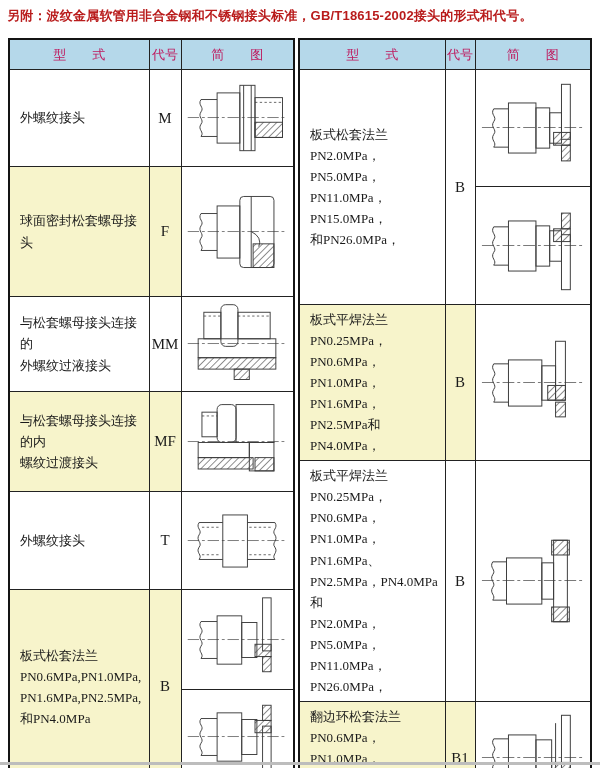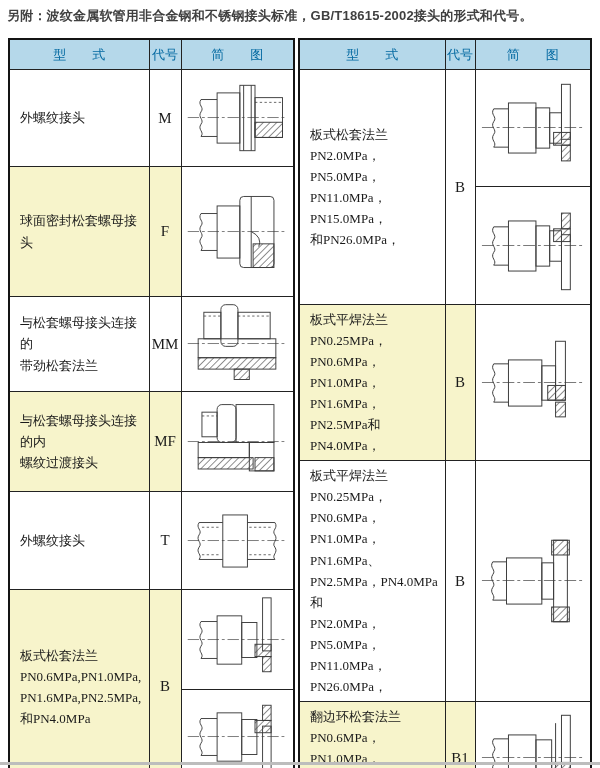--- a/index.html
+++ b/index.html
@@ -2,28 +2,28 @@
 <html style="--header-bg: #b5d8ea; --hl-bg: #f7f4cb;"><head>
 <meta charset="utf-8">
 <style>
   html,body{margin:0;padding:0;}
   body{
     width:600px;height:768px;background:#ffffff;position:relative;
     font-family:"Liberation Sans",sans-serif;color:#1a1a1a;overflow:hidden;
   }
   .title{
     position:absolute;top:7px;left:7px;width:586px;
-    font-size:13px;font-weight:bold;letter-spacing:0.2px;color:#404040;
+    font-size:13px;font-weight:bold;letter-spacing:0.2px;color:#b91c1c;
   }
   .tables{position:absolute;top:38px;left:8px;display:flex;gap:3px;align-items:flex-start;}
   table{border-collapse:collapse;table-layout:fixed;border:2px solid #141414;}
   th,td{border:1px solid #222;padding:0;overflow:hidden;}
   th{
     height:29px;background:var(--header-bg,#b5d8ea);
-    font-weight:normal;font-size:13px;color:#0369a1;text-align:center;
+    font-weight:normal;font-size:13px;color:#be185d;text-align:center;
   }
   td.type{
     font-family:"Liberation Serif",serif;font-size:13px;line-height:1.62;
     padding:4px 4px 4px 10px;white-space:pre-line;vertical-align:middle;text-align:left;
   }
   td.code{
     font-family:"Liberation Serif",serif;font-size:15px;text-align:center;vertical-align:middle;
   }
   td.dgc{text-align:center;vertical-align:middle;background:#ffffff;}
   .y{background:var(--hl-bg,#f7f4cb);}
@@ -88,21 +88,21 @@
           <rect x="34" y="20" width="24" height="55"></rect>
           <rect x="58" y="10" width="36" height="75" rx="4"></rect>
           <line x1="70" y1="10" x2="70" y2="85"></line>
           <path d="M70 47 q12 6 8 16"></path>
           <rect class="h" x="72" y="60" width="22" height="25"></rect>
         </svg>
       </td>
     </tr>
     <tr style="height:95px">
       <td class="type">与松套螺母接头连接的
-带劲松套法兰</td>
+外螺纹过液接头</td>
       <td class="code">MM</td>
       <td class="dgc">
         <svg class="dg" width="106" height="90" viewBox="0 0 110 95">
           <line class="cl" x1="3" y1="47" x2="107" y2="47"></line>
           <rect x="20" y="14" width="18" height="28"></rect>
           <line class="dash" x1="20" y1="18" x2="38" y2="18"></line>
           <rect x="38" y="6" width="18" height="44" rx="5"></rect>
           <rect x="56" y="14" width="34" height="28"></rect>
           <line class="dash" x1="56" y1="18" x2="90" y2="18"></line>
           <rect x="14" y="42" width="82" height="20"></rect>

